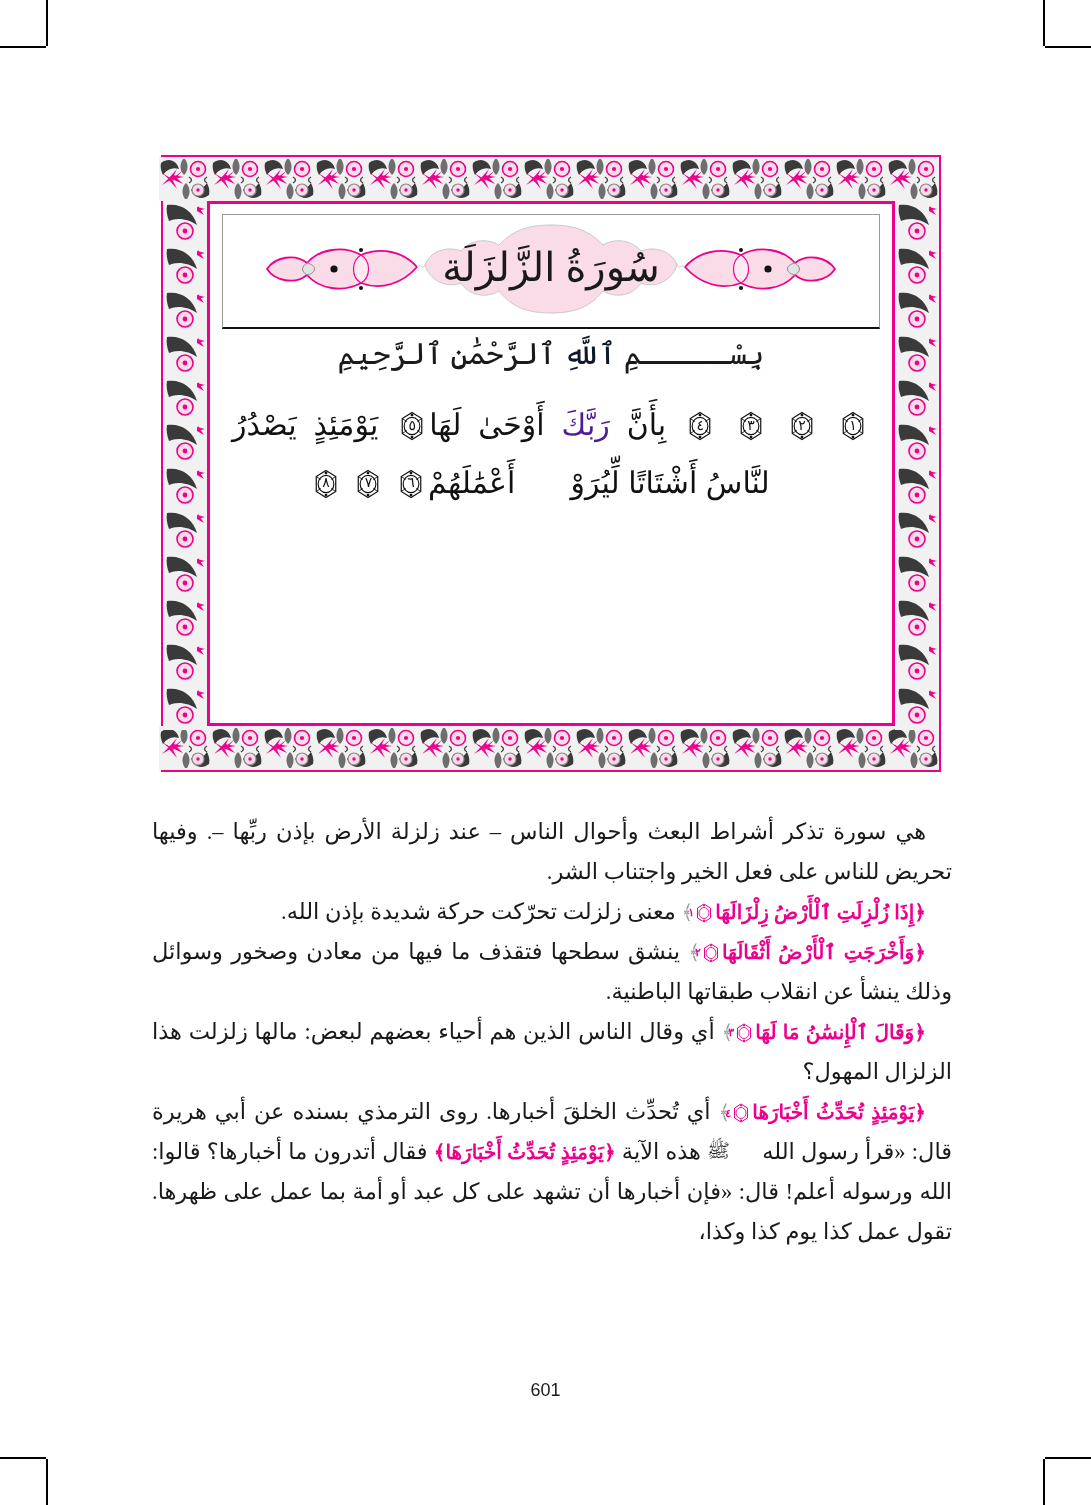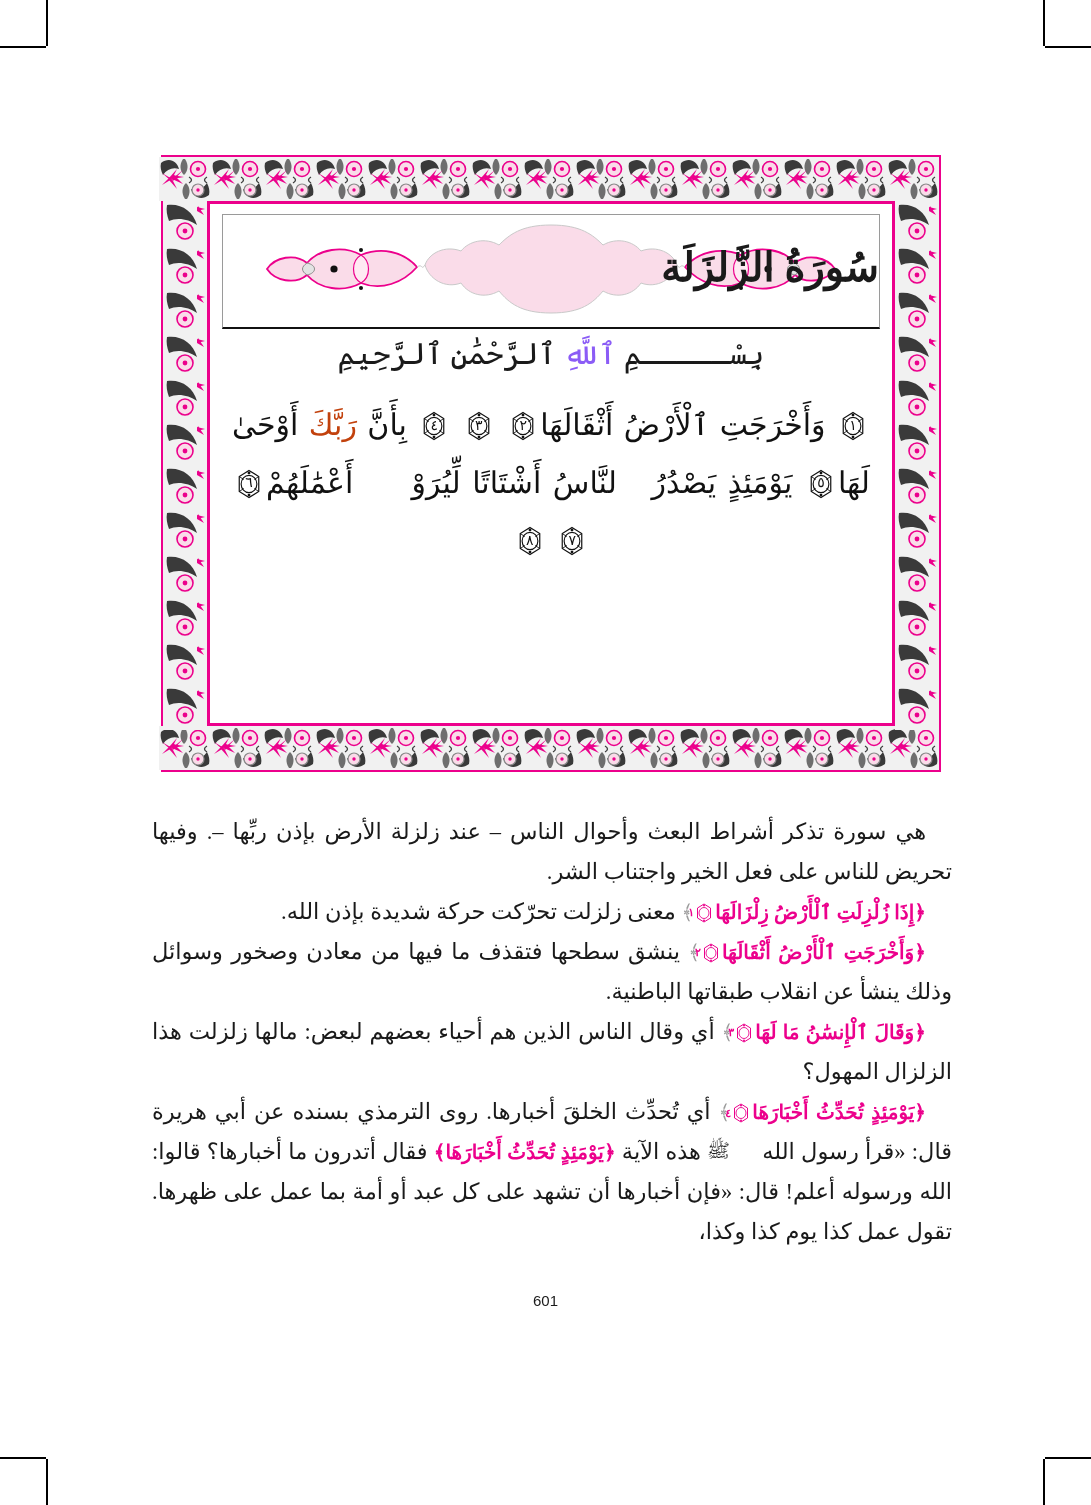--- a/index.html
+++ b/index.html
@@ -85,21 +85,21 @@
     border: 1px solid #9a9a9a;
     border-bottom: 2px solid #111;
     background: #ffffff;
     overflow: hidden;
   }
   .cartouche-wrap {
     position: absolute;
     inset: 0;
     display: flex;
     align-items: center;
-    font-weight: bold;
+    justify-content: center;
   }
   .surah-title {
     position: relative;
     z-index: 3;
     font-size: 40px;
     line-height: 1;
     color: #1a1a1a;
     font-family: "Liberation Serif", "DejaVu Serif", serif;
     letter-spacing: 0.5px;
     white-space: nowrap;
@@ -109,37 +109,37 @@
   
   .basmala {
     position: absolute;
     left: 0; right: 0;
     top: 128px;
     text-align: center;
     font-size: 30px;
     color: #1a1a1a;
     white-space: nowrap;
   }
-  .basmala .lafz { color: #8b5cf6; }
+  .basmala .lafz { color: #0f172a; }
 
   
   .ayat {
     position: absolute;
     left: 18px; right: 18px;
     top: 188px;
     bottom: 6px;
     color: #111;
     font-size: 30px;
     line-height: 1.92;
     text-align: justify;
     text-align-last: center;
     direction: rtl;
     word-spacing: 1px;
   }
-  .ayat .hl { color: #c2410c; }
+  .ayat .hl { color: #4c1d95; }
   .ayah-mark {
     display: inline-block;
     position: relative;
     width: 30px;
     height: 30px;
     vertical-align: -6px;
     margin: 0 2px;
   }
   .ayah-mark .hex {
     position: absolute;
@@ -196,24 +196,24 @@
     display: inline-block;
     font-size: 19px;
     vertical-align: 2px;
     color: #1a1a1a;
   }
 
   
   .page-number {
     position: absolute;
     left: 0; right: 0;
-    top: 1292px;
+    top: 1380px;
     text-align: center;
     font-family: "Liberation Sans", sans-serif;
-    font-size: 15px;
+    font-size: 18px;
     color: #1a1a1a;
     direction: ltr;
   }
 </style>
 </head>
 <body>
 
 <div class="crop crop-v crop-tl-v"></div>
 <div class="crop crop-h crop-tl-h"></div>
 <div class="crop crop-v crop-tr-v"></div>
@@ -349,21 +349,21 @@
       <div class="basmala">
         <span>بِسْـــــمِ </span><span class="lafz">ٱللَّهِ</span><span> ٱلرَّحْمَٰنِ ٱلرَّحِيمِ</span>
       </div>
 
       <div class="ayat">
 
         <span class="ayah-mark"><svg class="hex" viewBox="0 0 40 40">
               <use href="#ayahHex"></use>
             </svg><span class="num">١</span></span>
 
-        <span>وَأَخْرَجَتِ ٱلْأَرْضُ أَثْقَالَهَا</span><span class="ayah-mark"><svg class="hex" viewBox="0 0 40 40">
+        <span class="ayah-mark"><svg class="hex" viewBox="0 0 40 40">
               <use href="#ayahHex"></use>
             </svg><span class="num">٢</span></span>
 
         <span class="ayah-mark"><svg class="hex" viewBox="0 0 40 40">
               <use href="#ayahHex"></use>
             </svg><span class="num">٣</span></span>
 
         <span class="ayah-mark"><svg class="hex" viewBox="0 0 40 40">
               <use href="#ayahHex"></use>
             </svg><span class="num">٤</span></span>

